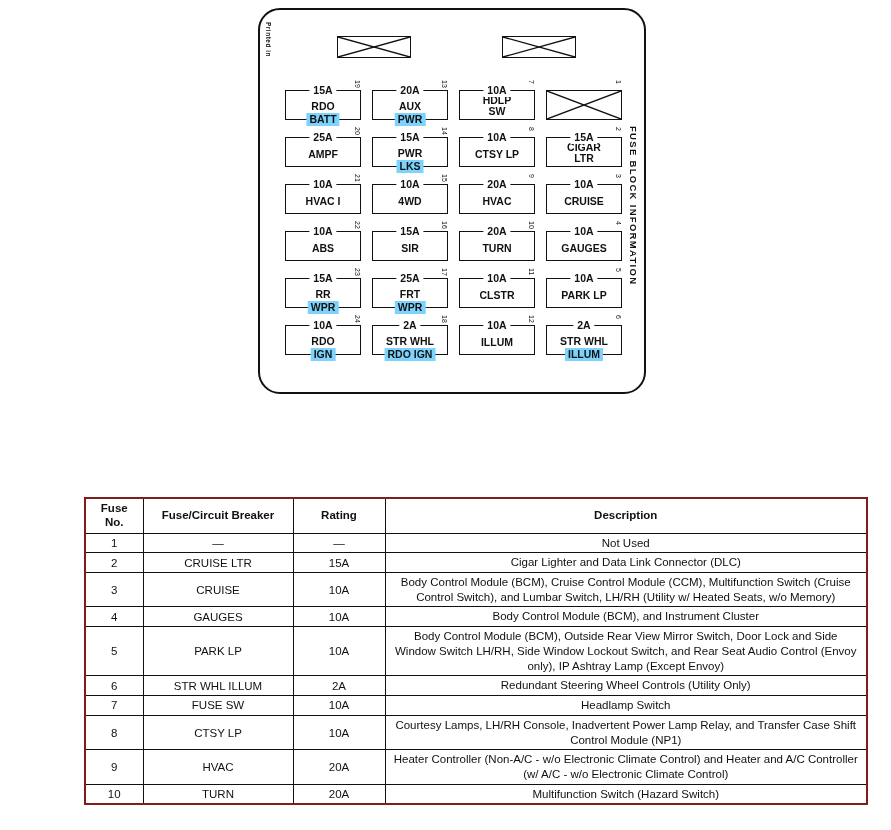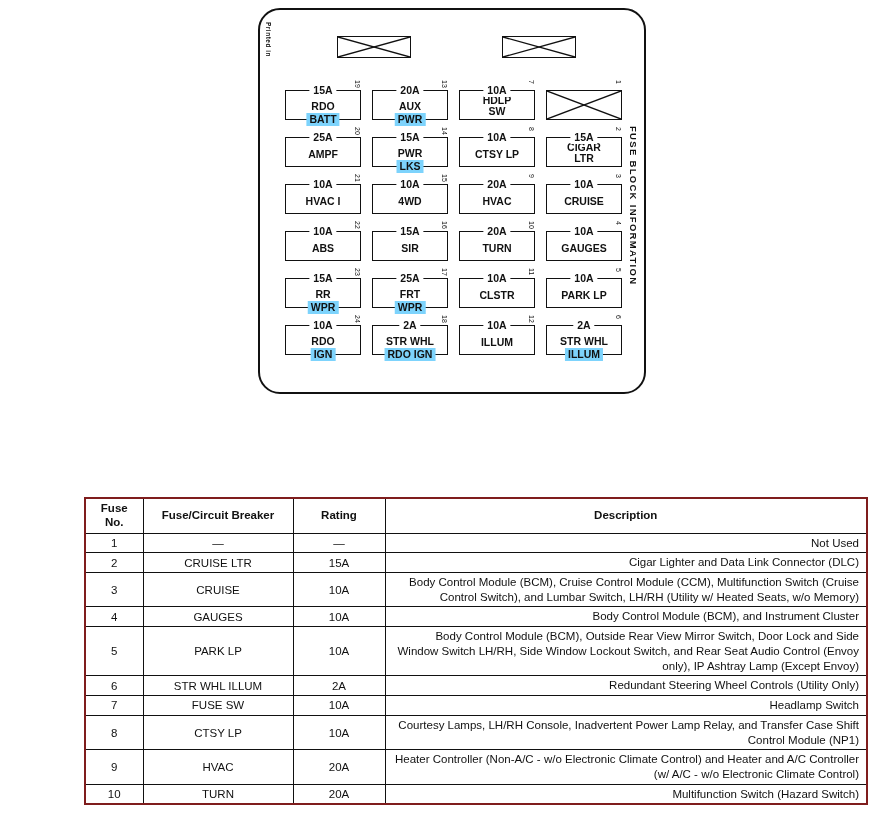--- a/index.html
+++ b/index.html
@@ -42,21 +42,21 @@
   
   .fuse-table { position:absolute; left:84px; top:497px; width:784px;
                 border-collapse:collapse; font-size:11.5px; background:#fff;
                 border:2px solid #7f1d1d; table-layout:fixed; }
   .fuse-table th, .fuse-table td { border:1.2px solid #111; padding:2px 7px; vertical-align:middle; }
   .fuse-table th { font-weight:bold; text-align:center; white-space:pre-line; padding:3px 7px; line-height:1.2; }
   .col-no { width:58px; }
   .col-breaker { width:150px; }
   .col-rating { width:92px; }
   .c-no, .c-breaker, .c-rating { text-align:center; }
-  .c-desc { text-align:right; line-height:1.28; }
+  .c-desc { text-align:center; line-height:1.28; }
 </style>
 </head>
 <body>
 
 <div class="page">
 
   <div class="fuse-block">
     <div class="printed-in">Printed in</div>
     <div class="side-label">FUSE BLOCK INFORMATION</div>
 

